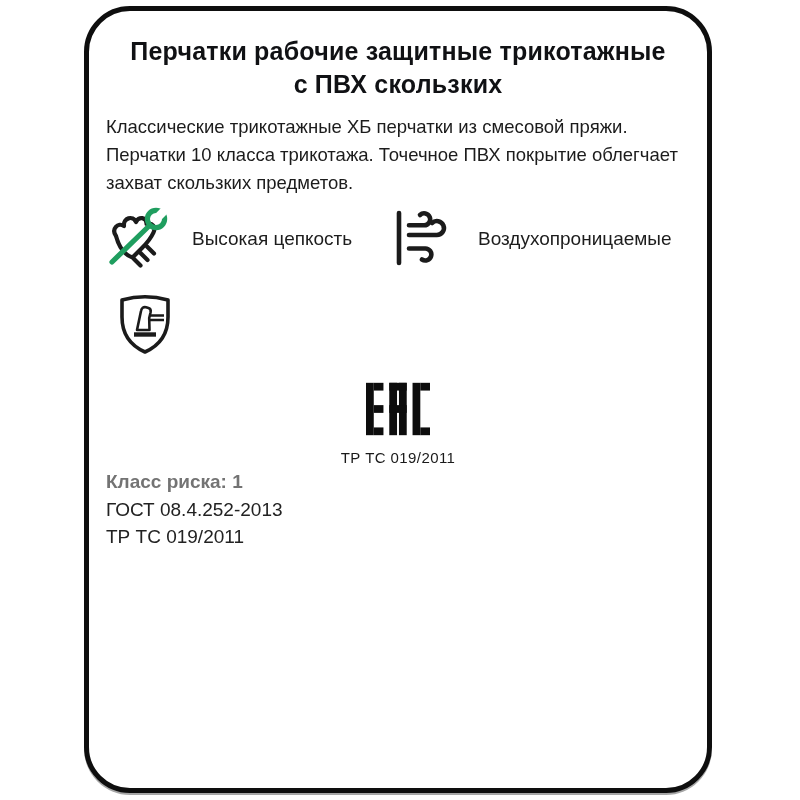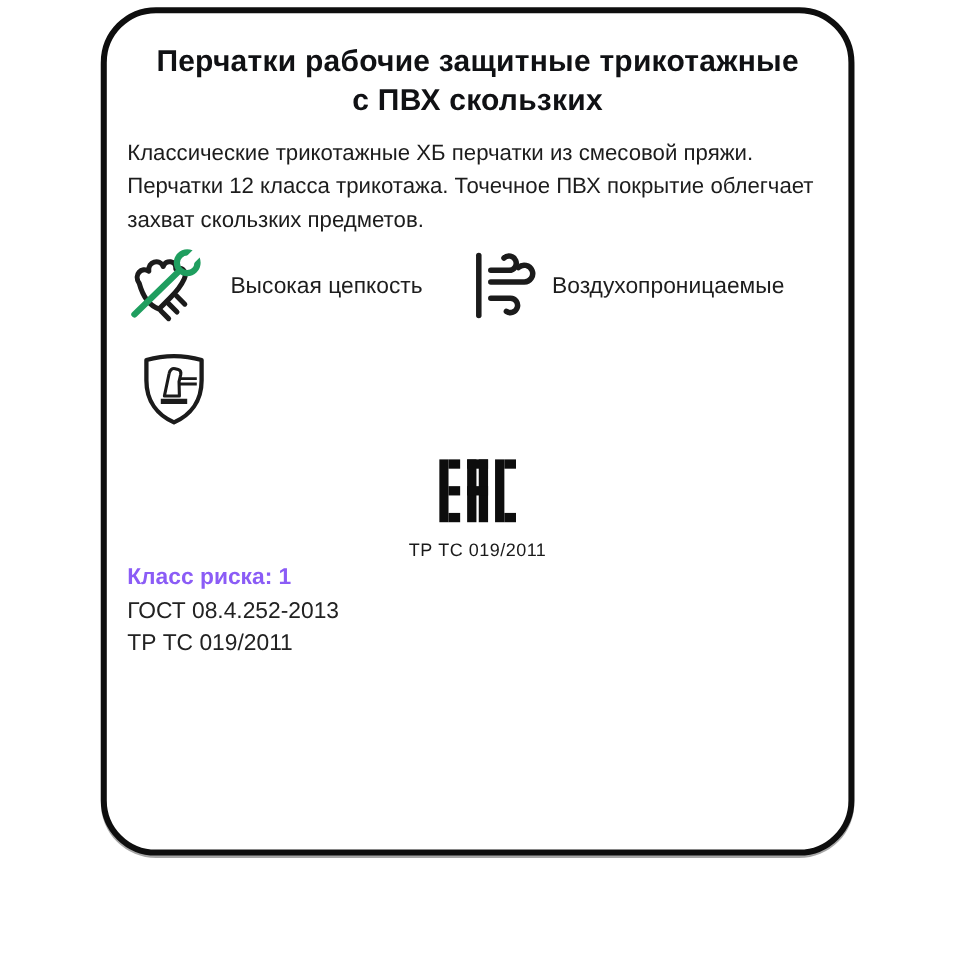--- a/index.html
+++ b/index.html
@@ -7,21 +7,21 @@
     width:800px;height:800px;
     background:#ffffff;
     font-family:"Liberation Sans", sans-serif;
     color:#161616;
     position:relative;
     overflow:hidden;
   }
   .card{
     position:absolute;
     left:84px; top:6px;
-    width:628px; height:707px;
+    width:628px; height:787px;
     box-sizing:border-box;
     background:#ffffff;
     border:5px solid #0e0e0e;
     border-radius:46px;
     box-shadow:0 2px 0 rgba(0,0,0,.35);
   }
   .card-inner{
     position:absolute;
     left:5px; top:5px; right:5px; bottom:5px;
   }
@@ -43,21 +43,21 @@
     font-weight:400;
     line-height:28px;
     color:#1c1c1c;
   }
   .feature{
     position:absolute;
     display:flex;
     align-items:center;
   }
   .feature-grip{ left:8px; top:186px; gap:12px; }
-  .feature-air{ left:298px; top:190px; gap:10px; }
+  .feature-air{ left:298px; top:190px; gap:28px; }
   .feature-label{
     font-size:19px;
     font-weight:500;
     color:#1d1d1d;
     white-space:nowrap;
     padding-top:6px;
   }
   .shield-wrap{
     position:absolute;
     left:23px; top:272px;
@@ -75,37 +75,37 @@
     letter-spacing:.4px;
     color:#1a1a1a;
   }
   .specs{
     position:absolute;
     left:12px; top:452px;
     font-size:19px;
     line-height:27.5px;
     color:#222222;
   }
-  .specs .bold{ font-weight:700; color:#8b5cf6; }
+  .specs .bold{ font-weight:700; color:#737373; }
   svg{ display:block; }
   .ink-stroke{ stroke:#1b1b1b; }
   .accent-stroke{ stroke:#1f9e5f; }
 </style>
 </head>
 <body>
 
 <div class="card">
   <div class="card-inner">
 
     <div class="title">
       <div>Перчатки рабочие защитные трикотажные</div>
       <div>с ПВХ скользких</div>
     </div>
 
-    <div class="description">Классические трикотажные ХБ перчатки из смесовой пряжи. Перчатки 12 класса трикотажа. Точечное ПВХ покрытие облегчает захват скользких предметов.</div>
+    <div class="description">Классические трикотажные ХБ перчатки из смесовой пряжи. Перчатки 10 класса трикотажа. Точечное ПВХ покрытие облегчает захват скользких предметов.</div>
 
     <div class="feature feature-grip">
       <span>
         <svg width="78" height="68" viewBox="0 0 78 68" fill="none">
           <path class="ink-stroke" d="M14 34 c-5 -7 2 -14 8 -10 c-1 -8 9 -11 12 -4 c2 -6 11 -5 10.5 2 c6 -2 9.5 3 7 8.5 c-3 6.5 -7 11 -11.5 15.5 l-9.5 9.5 c-7.5 -2.5 -13 -8.5 -16.5 -21.5 z" stroke-width="4.2" stroke-linejoin="round"></path>
           <path class="ink-stroke" d="M32 57 l6.5 6.5 M38.5 51 l7 7 M45 44.5 l7 7" stroke-width="4.2" stroke-linecap="round"></path>
           <path class="accent-stroke" d="M10 60 L46 25" stroke-width="5.2" stroke-linecap="round"></path>
           <g transform="translate(54,17) rotate(45)">
             <circle r="8.6" class="accent-stroke" stroke-width="5.2" fill="none"></circle>
             <rect x="-4.2" y="-13.5" width="8.4" height="9.5" fill="#ffffff"></rect>

